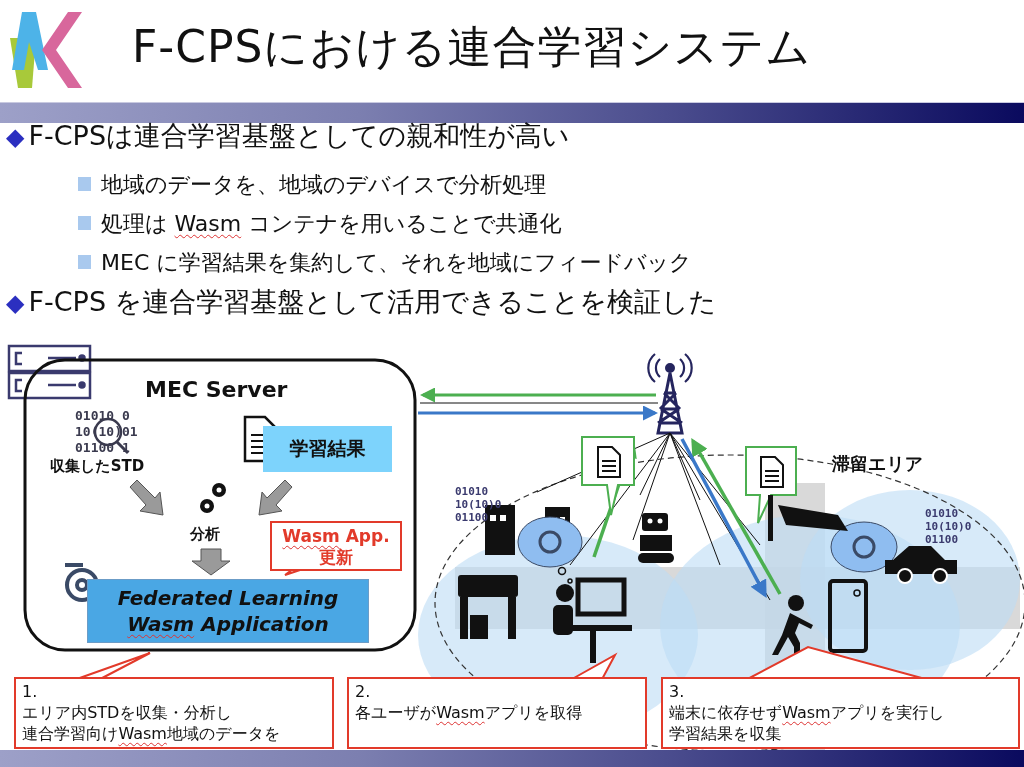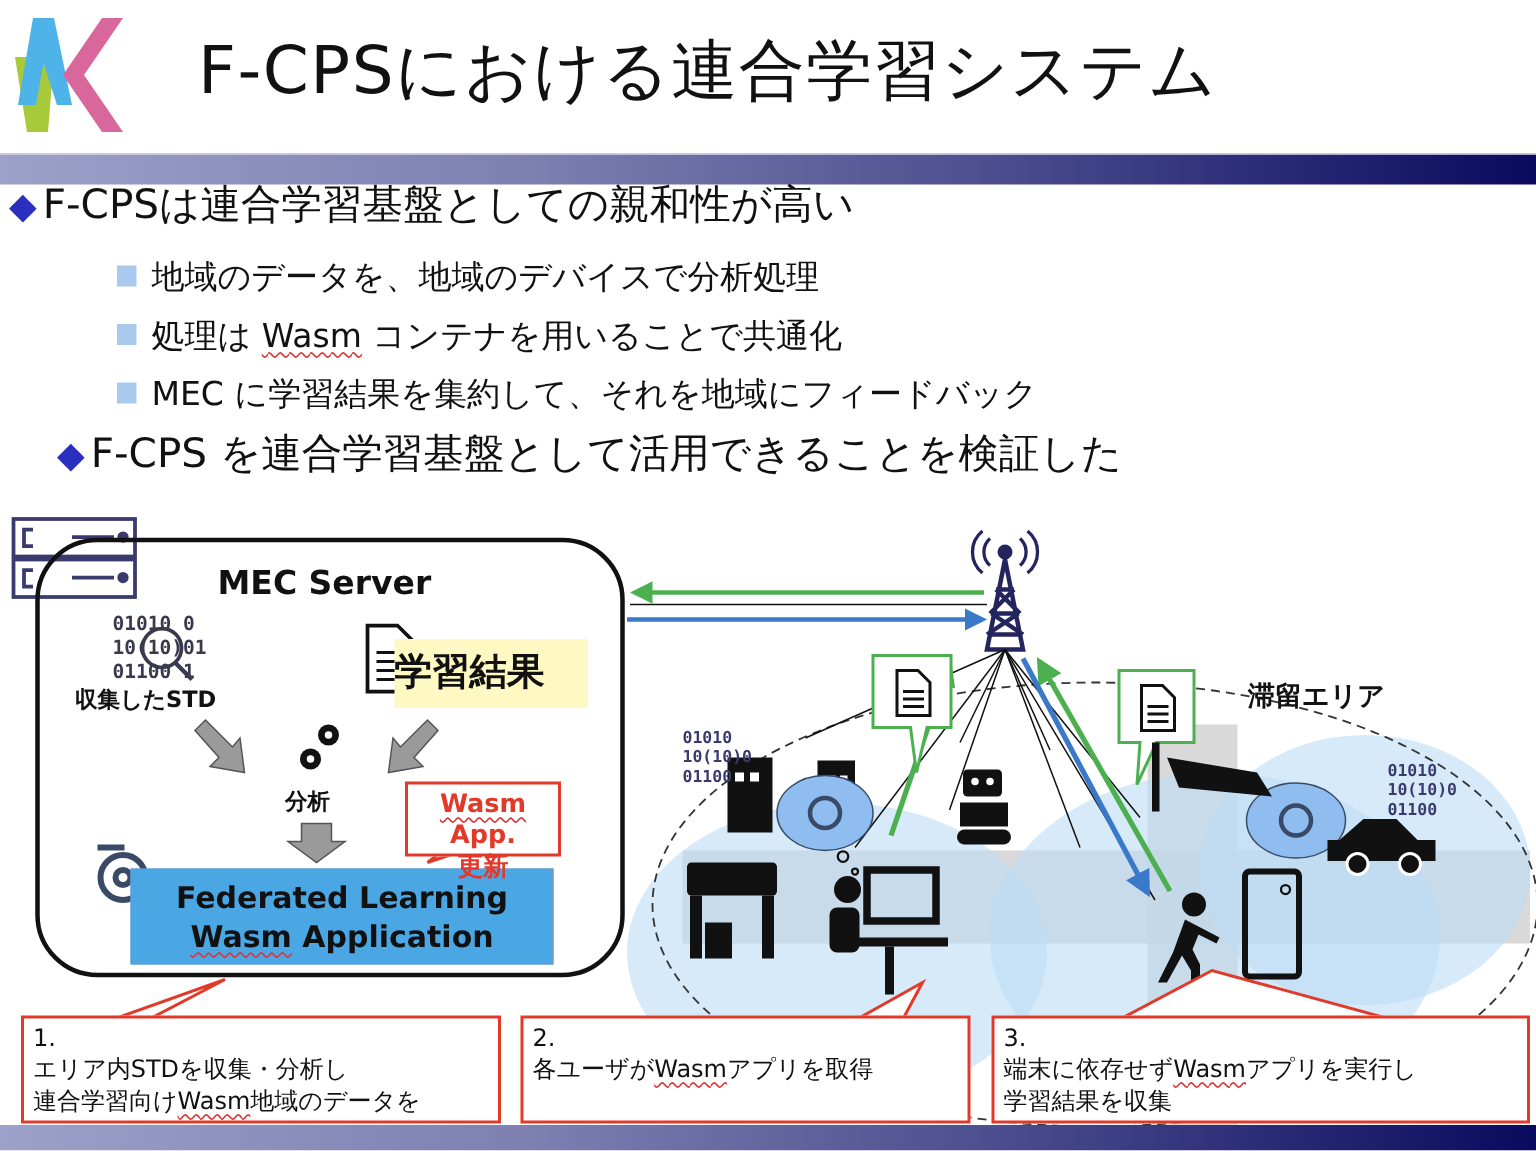--- a/index.html
+++ b/index.html
@@ -13,22 +13,22 @@
   #topbar { top:102px; border-top:1px solid #c8c9e0; }
   #botbar { top:750px; height:17px; }
   .b1 { font-size:27px; white-space:nowrap; left:6px; }
   .b1 .dia { color:#2b2fc0; font-size:24px; margin-right:4px; }
   .b2 { font-size:22px; white-space:nowrap; left:58px;padding-left:20px; }
   .b2 .sq { display:inline-block; width:13px; height:14px; background:#a9c9ee; margin-right:10px; vertical-align:1px; }
   .wavy { text-decoration: underline wavy #d33; text-decoration-thickness:1px; text-underline-offset:3px; }
   #diagram { left:0; top:335px; width:1024px; height:415px; }
   .callout { background:#fff; border:2px solid #e23a2a; font-size:16px; line-height:21px; padding:2px 6px; box-sizing:border-box; }
   .mec-label { font-weight:bold; font-size:22px; }
-  .green-label { background:#fef9c3; font-weight:bold; font-size:25px; }
-  .blue-box { background:#4aa7e4; font-weight:bold; font-size:20px; text-align:center; line-height:26px; border:1px solid #6b9cc7; }
+  .green-label { background:#7dd3fc; font-weight:bold; font-size:19px; text-align:center; }
+  .blue-box { background:#4aa7e4; font-weight:bold; font-size:20px; text-align:center; line-height:26px; border:1px solid #6b9cc7;font-style:italic; }
   .red-bubble { background:#fff; border:2px solid #e23a2a; color:#e23a2a; font-weight:bold; font-size:17px; text-align:center; line-height:21px; }
   .small-bold { font-weight:bold; font-size:15px; white-space:nowrap; }
 </style>
 </head>
 <body>
 
 <svg id="logo" class="abs" viewBox="0 0 78 82">
   <polygon points="2,30 28,30 24,80 10,80" fill="#a8c93a"></polygon>
   <polygon points="14,4 28,4 40,62 30,62 21,34 16,62 4,62" fill="#4db3e8"></polygon>
   <polygon points="60,4 74,4 48,42 74,80 60,80 34,42" fill="#d8679c"></polygon>
@@ -42,21 +42,21 @@
 </div>
 <div class="abs b2" style="top:170px;">
   <span class="sq"></span><span>地域のデータを、地域のデバイスで分析処理</span>
 </div>
 <div class="abs b2" style="top:209px;">
   <span class="sq"></span><span>処理は </span><span class="wavy">Wasm</span><span> コンテナを用いることで共通化</span>
 </div>
 <div class="abs b2" style="top:248px;">
   <span class="sq"></span><span>MEC に学習結果を集約して、それを地域にフィードバック</span>
 </div>
-<div class="abs b1" style="top:284px;margin-left:32px;">
+<div class="abs b1" style="top:284px;">
   <span class="dia">◆</span><span>F-CPS を連合学習基盤として活用できることを検証した</span>
 </div>
 
 <svg id="diagram" class="abs" viewBox="0 0 1024 415">
   <defs>
     <marker id="ag" viewBox="0 0 10 10" refX="8" refY="5" markerWidth="5" markerHeight="5" orient="auto">
         <path d="M0,0 L10,5 L0,10 z" fill="#4caf50"></path>
       </marker>
     <marker id="ab" viewBox="0 0 10 10" refX="8" refY="5" markerWidth="5" markerHeight="5" orient="auto">
         <path d="M0,0 L10,5 L0,10 z" fill="#3a78c8"></path>
@@ -234,21 +234,21 @@
 </svg>
 
 <div class="abs mec-label" style="left:145px; top:377px;">MEC Server</div>
 <div class="abs small-bold" style="left:50px; top:457px;">収集したSTD</div>
 <div class="abs green-label" style="left:263px; top:426px; width:129px; height:46px; line-height:44px;">学習結果</div>
 <div class="abs small-bold" style="left:190px; top:525px;">分析</div>
 <div class="abs blue-box" style="left:87px; top:579px; width:282px; height:64px; padding-top:5px; box-sizing:border-box;">
   <div>Federated Learning</div>
   <div><span class="wavy">Wasm</span><span> Application</span></div>
 </div>
-<div class="abs red-bubble" style="left:270px; top:521px; width:104px; height:50px; padding-top:3px; box-sizing:border-box;">
+<div class="abs red-bubble" style="left:270px; top:521px; width:132px; height:50px; padding-top:3px; box-sizing:border-box;">
   <div><span class="wavy">Wasm</span><span> App.</span></div>
   <div>更新</div>
 </div>
 <div class="abs" style="left:832px; top:452px; font-weight:bold; font-size:18px;text-align:center;">滞留エリア</div>
 
 <div class="abs callout" style="left:14px; top:677px; width:320px; height:72px;">
   <div>1.</div>
   <div>エリア内STDを収集・分析し</div>
   <div><span>連合学習向け</span><span class="wavy">Wasm</span><span>地域のデータを</span></div>
 </div>

